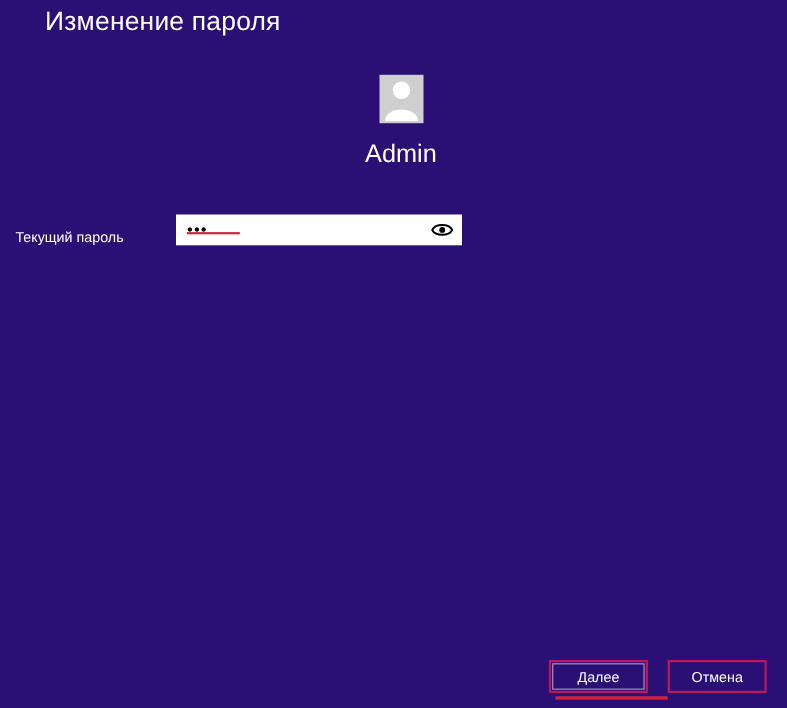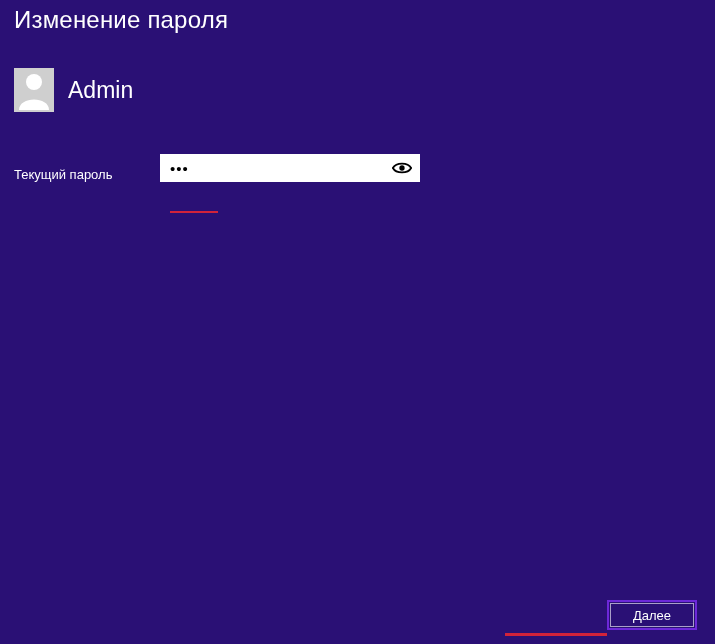--- a/index.html
+++ b/index.html
@@ -10,37 +10,39 @@
   body {
     width: 715px;
     height: 644px;
     background: #2a1075;
     font-family: "Segoe UI", Tahoma, sans-serif;
     color: #ffffff;
     position: relative;
     overflow: hidden;
   }
   .header {
-    padding: 6px 14px 0 14px;
+    padding: 6px 14px 0 24px;
+    margin-left: 17px;
   }
   .title {
     font-size: 24px;
     font-weight: 300;
     letter-spacing: 0.2px;
   }
   .subtitle {
     font-size: 13px;
     margin-top: 12px;
     color: #ffffff;
   }
   .user-row {
     display: flex;
     align-items: center;
     margin: 34px 0 0 14px;
     gap: 14px;
+    flex-direction: column;
   }
   .avatar {
     width: 40px;
     height: 44px;
     background: #cfcfcf;
     display: flex;
     align-items: center;
     justify-content: center;
   }
   .avatar svg {
@@ -104,21 +106,21 @@
   .buttons {
     position: absolute;
     right: 18px;
     bottom: 14px;
     display: flex;
     gap: 18px;
   }
   .btn {
     min-width: 90px;
     height: 30px;
-    border: 2px solid #6d28d9;
+    border: 2px solid #be185d;
     background: transparent;
     color: #ffffff;
     font-size: 13px;
     font-family: inherit;
     cursor: pointer;
     display: flex;
     align-items: center;
     justify-content: center;
   }
   .btn.primary {
@@ -161,15 +163,16 @@
         <circle cx="12" cy="8" r="3.2" fill="#000"></circle>
       </svg>
     </button>
   </div>
 </div>
 
 <div class="underline-input"></div>
 
 <div class="buttons">
   <button class="btn primary">Далее</button>
+  <button class="btn">Отмена</button>
 </div>
 
 <div class="underline-next"></div>
 
 </body></html>

